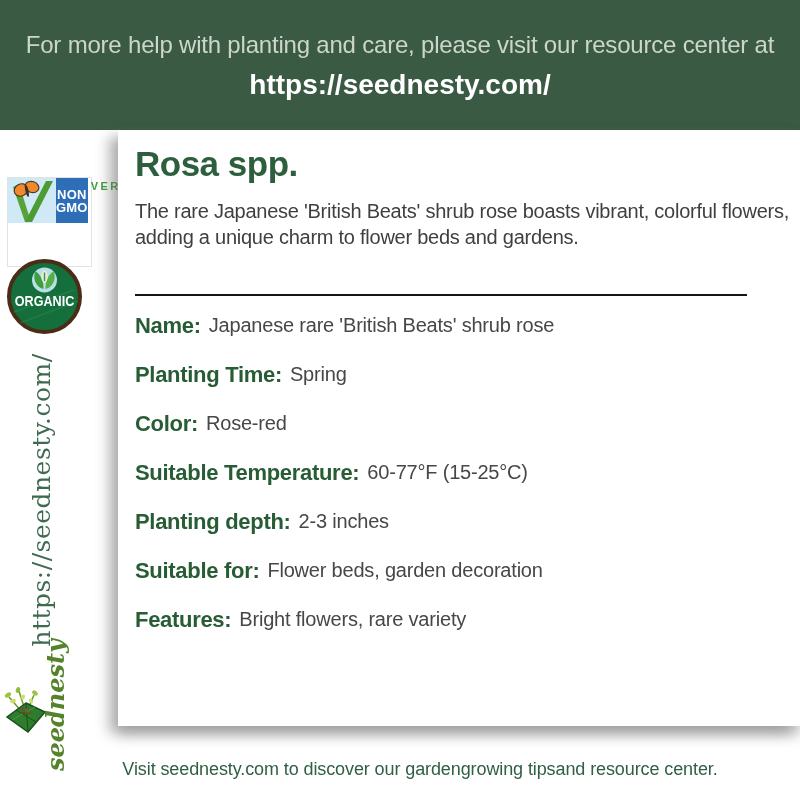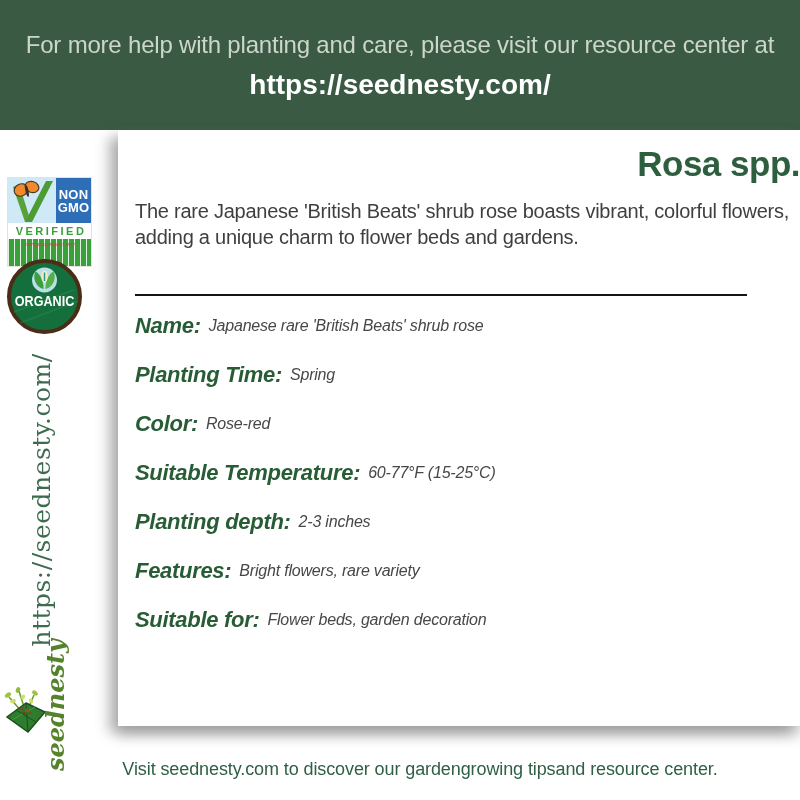--- a/index.html
+++ b/index.html
@@ -33,55 +33,54 @@
   .card {
     position:absolute; left:118px; top:130px; width:682px; height:596px;
     background:#ffffff;
     box-shadow:-10px 7px 12px rgba(105,105,105,0.40), 0 9px 12px rgba(120,120,120,0.45);
     padding-left:17px;
   }
   .page-title {
     margin-top:15px;
     font-size:35px; line-height:37px; font-weight:700; letter-spacing:-0.5px;
     color:#2d5f3e;
-    text-align:right;
   }
   .description {
     margin-top:16px; max-width:656px;
     font-size:20px; line-height:26px; letter-spacing:-0.25px;
     color:#3f3f3f;
   }
   .divider {
     margin-top:44px; width:612px; height:0;
     border-top:2px solid #151515;
   }
-  .fields { margin-top:5px;font-style:italic; }
+  .fields { margin-top:5px; }
   .field-row {
     height:49px;
     display:flex; align-items:center; gap:8px;
   }
   .field-label {
     font-size:22px; font-weight:700; letter-spacing:-0.3px;
     color:#275c35;
     white-space:nowrap;
   }
   .field-value {
-    font-size:16px; letter-spacing:-0.2px;
+    font-size:20px; letter-spacing:-0.2px;
     color:#474747;
     white-space:nowrap;
   }
 
   
   .sidebar { position:absolute; left:0; top:130px; width:118px; height:610px; background:#fff; }
 
   
   .nongmo {
     position:absolute; left:7px; top:47px; width:85px; height:90px;
     background:#ffffff; border:1px solid #e2e2e2;
-    display:flex; flex-direction:column;
+    display:flex; flex-direction:row;
   }
   .ng-top { display:flex; height:45px; }
   .ng-sky { width:48px; height:45px; background:#cfe9f7; position:relative; }
   .ng-sky svg { position:absolute; left:0; top:0; }
   .ng-blue {
     flex:1; background:#2e6eb6;
     display:flex; flex-direction:column; align-items:center; justify-content:center;
     color:#fff; font-weight:700; font-size:13px; line-height:13px; letter-spacing:0.2px;
   }
   .ng-verified {
@@ -230,25 +229,25 @@
     </div>
     <div class="field-row">
       <span class="field-label">Suitable Temperature:</span>
       <span class="field-value">60-77°F (15-25°C)</span>
     </div>
     <div class="field-row">
       <span class="field-label">Planting depth:</span>
       <span class="field-value">2-3 inches</span>
     </div>
     <div class="field-row">
+      <span class="field-label">Suitable for:</span>
+      <span class="field-value">Flower beds, garden decoration</span>
+    </div>
+    <div class="field-row">
       <span class="field-label">Features:</span>
       <span class="field-value">Bright flowers, rare variety</span>
     </div>
-    <div class="field-row">
-      <span class="field-label">Suitable for:</span>
-      <span class="field-value">Flower beds, garden decoration</span>
-    </div>
   </div>
 </div>
 
 <div class="footer">
   <span class="footer-text">Visit seednesty.com to discover our gardengrowing tipsand resource center.</span>
 </div>
 
 </body></html>

